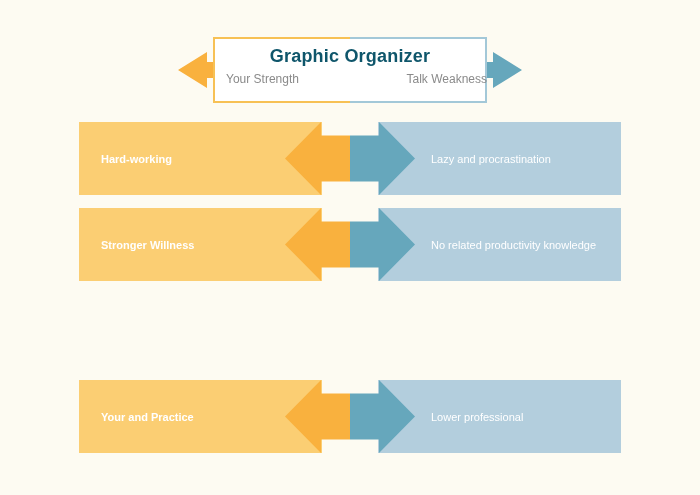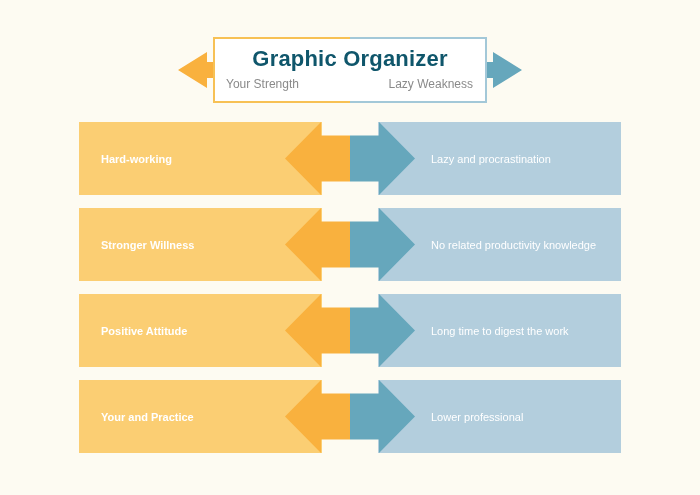--- a/index.html
+++ b/index.html
@@ -29,31 +29,31 @@
     border: 2px solid var(--color-border-weakness, #A3C8D8);
     border-left: none;
   }
   .header-content {
     position: absolute; inset: 0;
     display: flex; flex-direction: column;
     align-items: center;
   }
   .header-title {
     margin-top: 9px;
-    font-size: 22px;
+    font-size: 18px;
     font-weight: bold;
     color: var(--color-title, #0F566B);
     letter-spacing: 0.2px;
     white-space: nowrap;
   }
   .header-subtitles {
     width: 100%;
     box-sizing: border-box;
     margin-top: 5px;
-    padding: 0 14px 0 13px;
+    padding: 0 0 0 13px;
     display: flex;
     justify-content: space-between;
     font-size: 12px;
     color: var(--color-subtitle, #8A8A8A);
   }
   .header-arrow { position: absolute; top: 52px; }
   .header-arrow.left  { left: 178px; }
   .header-arrow.right { left: 486px; }
 
   
@@ -109,21 +109,21 @@
     <polygon points="36,18 7,0 7,10 0,10 0,26 7,26 7,36" fill="var(--color-arrow-weakness, #66A7BC)"></polygon>
   </svg>
 
   <div class="header-box">
     <div class="hb-border-left"></div>
     <div class="hb-border-right"></div>
     <div class="header-content">
       <div class="header-title">Graphic Organizer</div>
       <div class="header-subtitles">
         <span>Your Strength</span>
-        <span>Lazy Weakness</span>
+        <span>Talk Weakness</span>
       </div>
     </div>
   </div>
 
   <div class="row row-1">
     <div class="block block-weakness">
       <span>Lazy and procrastination</span>
     </div>
     <div class="block block-strength">
       <span>Hard-working</span>
@@ -136,30 +136,20 @@
     <div class="block block-strength">
       <span>Stronger Willness</span>
     </div>
     <div class="block block-weakness">
       <span>No related productivity knowledge</span>
     </div>
     <div class="arrow arrow-strength"></div>
     <div class="arrow arrow-weakness"></div>
   </div>
 
-  <div class="row row-3">
-    <div class="block block-strength">
-      <span>Positive Attitude</span>
-    </div>
-    <div class="block block-weakness">
-      <span>Long time to digest the work</span>
-    </div>
-    <div class="arrow arrow-strength"></div>
-    <div class="arrow arrow-weakness"></div>
-  </div>
 
   <div class="row row-4">
     <div class="block block-strength">
       <span>Your and Practice</span>
     </div>
     <div class="block block-weakness">
       <span>Lower professional</span>
     </div>
     <div class="arrow arrow-strength"></div>
     <div class="arrow arrow-weakness"></div>

